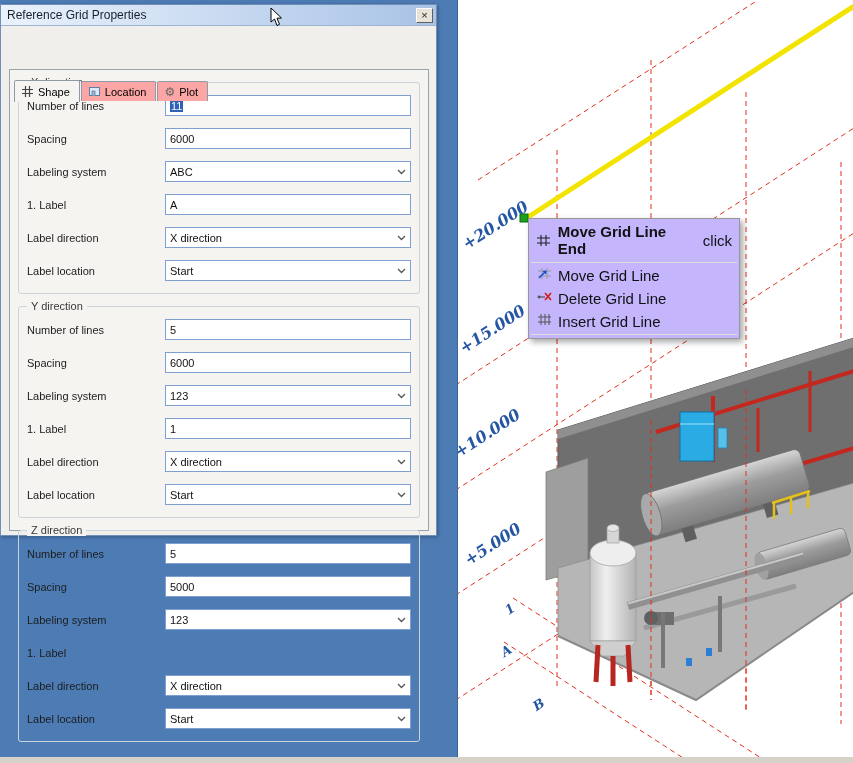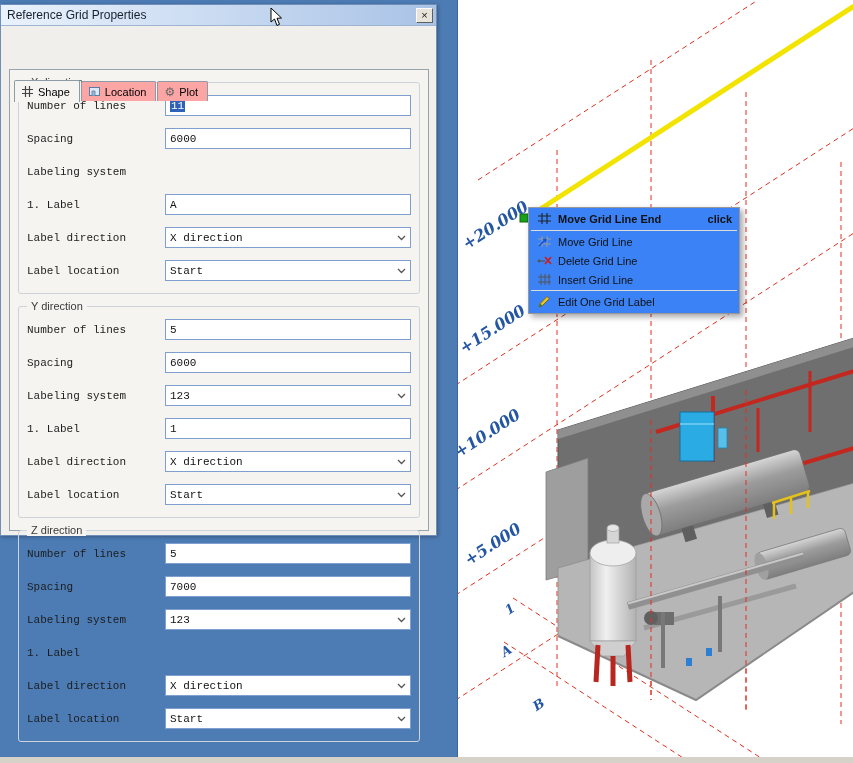--- a/index.html
+++ b/index.html
@@ -5,39 +5,39 @@
   *{margin:0;padding:0;box-sizing:border-box;}
   html,body{width:853px;height:763px;overflow:hidden;font-family:"Liberation Sans",sans-serif;background:#d6d2ca;}
   #root{position:relative;width:853px;height:763px;background:#4d7cb5;}
   #bottombar{position:absolute;left:0;right:0;bottom:0;height:6px;background:#d6d2ca;z-index:6;}
   
   #canvas{position:absolute;left:457px;top:0;width:396px;height:757px;background:#ffffff;overflow:hidden;border-left:1px solid #3f639c;}
   #scene{position:absolute;left:0;top:0;}
   .elev{position:absolute;font:italic 700 16px "DejaVu Serif",serif;transform:rotate(-33deg);transform-origin:left center;white-space:nowrap;}
   .axis{position:absolute;font:italic 700 13px "DejaVu Serif",serif;transform:rotate(-33deg);transform-origin:left center;}
   
-  .menu{position:absolute;left:70px;top:207px;width:212px;background:#3b82f6;border:1px solid #989898;box-shadow:3px 3px 6px rgba(0,0,0,.35);font-size:11px;z-index:5;padding-bottom:2px;}
+  .menu{position:absolute;left:70px;top:218px;width:212px;background:#c4b5fd;border:1px solid #989898;box-shadow:3px 3px 6px rgba(0,0,0,.35);font-size:15px;z-index:5;padding-bottom:2px;}
   .menu-header{display:flex;align-items:center;gap:6px;padding:4px 7px;font-weight:700;color:#111;}
-  .menu-hint{margin-left:auto;font-weight:700;}
+  .menu-hint{margin-left:auto;font-weight:400;}
   .menu-sep{height:1px;background:#dcdcdc;margin:1px 2px;}
-  .menu-item{display:flex;align-items:center;gap:6px;padding:3px 7px;color:#111;}
+  .menu-item{display:flex;gap:6px;padding:3px 7px;color:#111;}
   .micon{width:16px;height:13px;display:inline-flex;align-items:center;justify-content:center;}
   
   #dialog{position:absolute;left:0;top:4px;width:437px;height:532px;background:#f0efec;border:1px solid #6f8fb8;box-shadow:1px 1px 4px rgba(0,0,0,.3);z-index:2;}
   .titlebar{height:21px;display:flex;align-items:center;padding:0 3px 0 6px;background:linear-gradient(to right,#eaf2fc,#c6d8f0 55%,#a9c3e6);border-bottom:1px solid #9db4d2;font-size:12px;color:#16212e;}
   .title{flex:1;}
   .close-btn{width:17px;height:15px;background:#e8e4da;border:1px solid;border-color:#fefefe #5f5f5f #5f5f5f #fefefe;font-size:11px;line-height:12px;text-align:center;color:#222;}
   .tabstrip{position:absolute;top:44px;left:13px;display:flex;align-items:flex-start;z-index:3;margin-top:32px;}
   .tab{height:20px;display:flex;align-items:center;gap:4px;padding:0 9px 0 6px;border:1px solid #8e9aa5;border-bottom:none;background:#fca5a5;margin-right:1px;font-size:11px;border-radius:2px 2px 0 0;}
   .tab.active{height:22px;margin-top:-1px;background:#f5f4f1;}
   .tabicon{display:inline-flex;align-items:center;}
   .tabpanel{position:absolute;top:64px;left:8px;width:420px;bottom:4px;background:#f5f4f1;border:1px solid #98a4ad;padding:0 2px;}
   .groupbox{margin:12px 6px 0 6px;border:1px solid #ccd3da;border-radius:3px;padding:12px 8px 0 8px;position:relative;}
   .legend{position:absolute;top:-7px;left:8px;background:#f5f4f1;padding:0 4px;font-size:11px;color:#3a3a3a;}
-  .row{display:flex;align-items:center;margin-bottom:12px;height:21px;font-family:Liberation Mono, monospace;}
+  .row{display:flex;align-items:center;margin-bottom:12px;height:21px;}
   .flabel{width:138px;font-size:11px;color:#1c1c1c;}
   .textbox,.selectbox{flex:1;height:21px;border:1px solid #7e9fd0;background:#fff;display:flex;align-items:center;padding:0 4px;font-size:11px;color:#111;}
   .selectbox .arrow{margin-left:auto;display:inline-flex;align-items:center;padding-left:4px;}
   .val.sel{background:#2e62b8;color:#fff;padding:0 1px;}
   #cursor{position:absolute;left:270px;top:7px;z-index:10;}
 </style>
 </head>
 <body>
 
 <div id="root" style="background: rgb(77, 124, 181);">
@@ -173,29 +173,20 @@
         </div>
         <div class="menu-item">
           <span class="micon">
             <svg width="15" height="13" viewBox="0 0 15 13">
               <path d="M4 1v11M8 1v11M12 1v11M1 4h13M1 9h13" stroke="#555" stroke-width="1" fill="none"></path>
             </svg>
           </span>
           <span>Insert Grid Line</span>
         </div>
         <div class="menu-sep"></div>
-        <div class="menu-item">
-          <span class="micon">
-            <svg width="15" height="13" viewBox="0 0 15 13">
-              <path d="M2 12l1.2-3.5L10 1.5l2.3 2.3L5.2 10.8z" fill="#e9c31f" stroke="#6b5b10" stroke-width="0.8"></path>
-              <path d="M2 12l1.2-3.5 2.3 2.3z" fill="#3d7d2f"></path>
-            </svg>
-          </span>
-          <span>Edit One Grid Label</span>
-        </div>
       </div>
   <div class="elev" style="left: 6px; top: 236px; color: rgb(36, 86, 164);">+20.000</div>
       <div class="elev" style="left: 3px; top: 340px; color: rgb(36, 86, 164);">+15.000</div>
       <div class="elev" style="left: -2px; top: 444px; color: rgb(36, 86, 164);">+10.000</div>
       <div class="elev" style="left: 8px; top: 552px; color: rgb(36, 86, 164);">+5.000</div>
       <div class="axis" style="left: 48px; top: 604px; color: rgb(36, 86, 164);">1</div>
       <div class="axis" style="left: 44px; top: 646px; color: rgb(36, 86, 164);">A</div>
       <div class="axis" style="left: 76px; top: 700px; color: rgb(36, 86, 164);">B</div>
     </div>
 
@@ -239,20 +230,28 @@
             </div>
           </div>
           <div class="row">
             <span class="flabel">Spacing</span>
             <div class="textbox">
               <span class="val">6000</span>
             </div>
           </div>
           <div class="row">
             <span class="flabel">Labeling system</span>
+            <div class="selectbox">
+              <span class="val">ABC</span>
+              <span class="arrow">
+                <svg width="9" height="6" viewBox="0 0 9 6">
+                  <path d="M1 1l3.5 3.5L8 1" stroke="#555" stroke-width="1.3" fill="none"></path>
+                </svg>
+              </span>
+            </div>
           </div>
           <div class="row">
             <span class="flabel">1. Label</span>
             <div class="textbox">
               <span class="val">A</span>
             </div>
           </div>
           <div class="row">
             <span class="flabel">Label direction</span>
             <div class="selectbox">
@@ -334,21 +333,21 @@
           <span class="legend">Z direction</span>
           <div class="row">
             <span class="flabel">Number of lines</span>
             <div class="textbox">
               <span class="val">5</span>
             </div>
           </div>
           <div class="row">
             <span class="flabel">Spacing</span>
             <div class="textbox">
-              <span class="val">7000</span>
+              <span class="val">5000</span>
             </div>
           </div>
           <div class="row">
             <span class="flabel">Labeling system</span>
             <div class="selectbox">
               <span class="val">123</span>
               <span class="arrow">
                 <svg width="9" height="6" viewBox="0 0 9 6">
                   <path d="M1 1l3.5 3.5L8 1" stroke="#555" stroke-width="1.3" fill="none"></path>
                 </svg>

